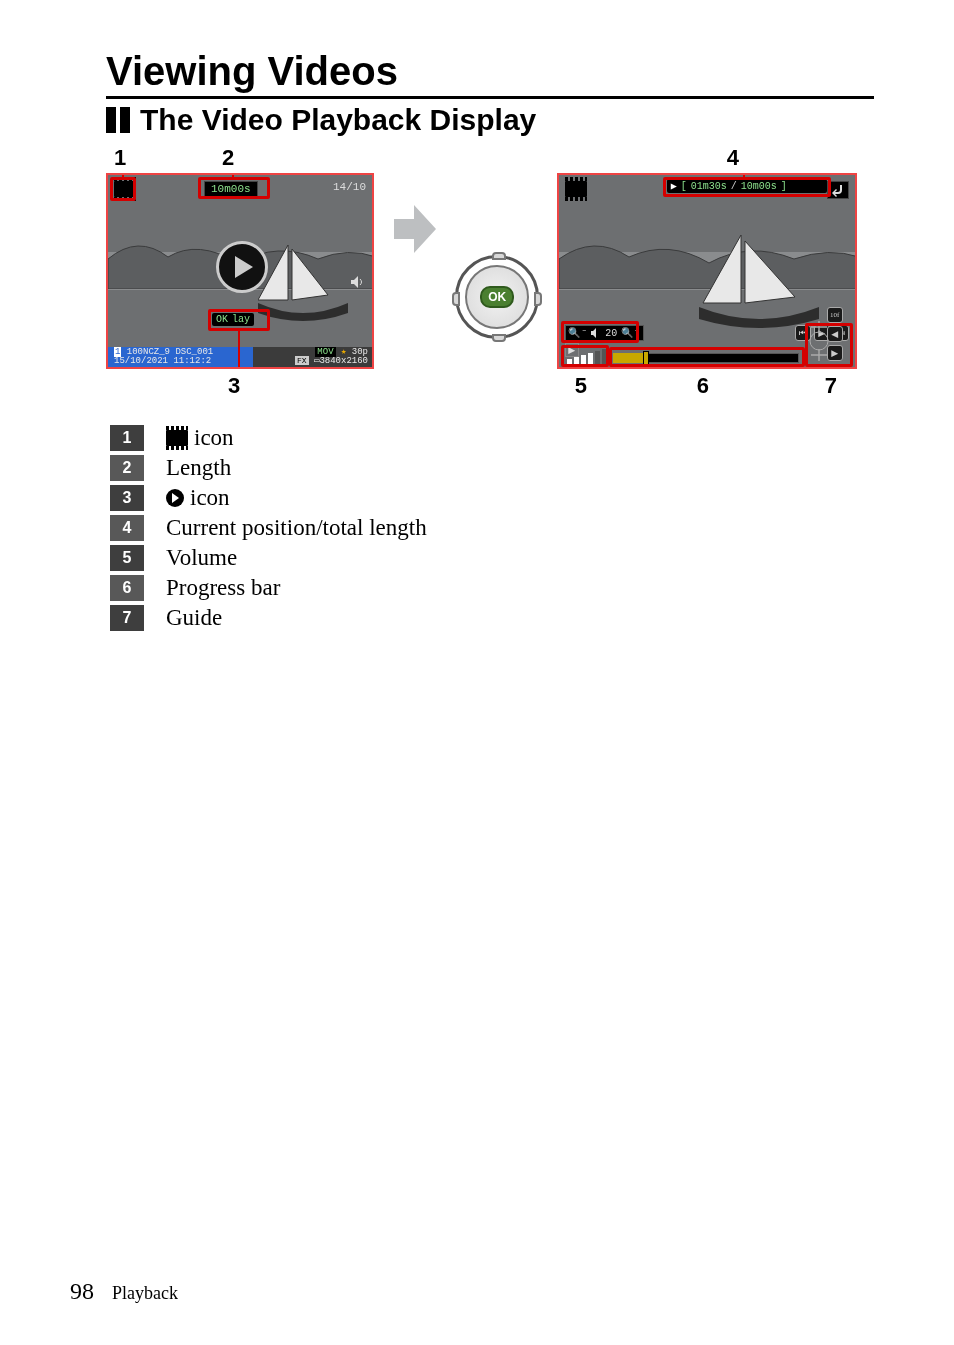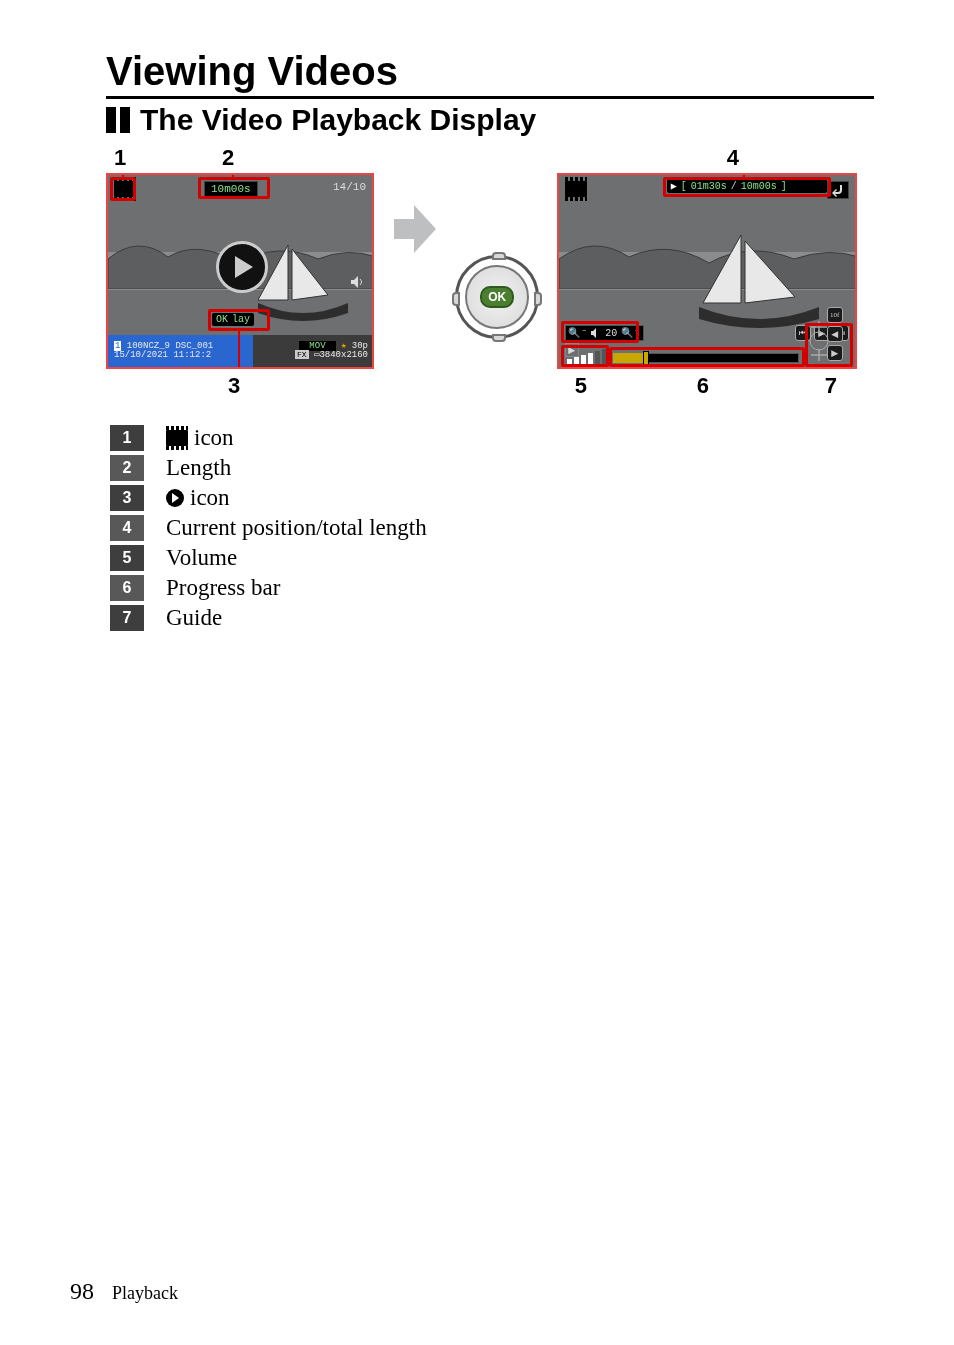--- a/index.html
+++ b/index.html
@@ -61,21 +61,21 @@
   .film-icon { display:inline-block; width:22px; height:16px; background:#000; position:relative; border-radius:1px; vertical-align: -2px;}
   .film-icon::before, .film-icon::after { content:""; position:absolute; top:-4px; height:4px; width:22px; left:0; background: repeating-linear-gradient(90deg,#000 0 3px, transparent 3px 5px); }
   .film-icon::after { top:auto; bottom:-4px; }
 
   .play-small { display:inline-block; width:18px; height:18px; background:#000; border-radius:50%; position:relative; vertical-align:-3px; }
   .play-small::after { content:""; position:absolute; left:6px; top:4px; border-left:7px solid #fff; border-top:5px solid transparent; border-bottom:5px solid transparent; }
 
   .lcd .film-tl { position:absolute; left:6px; top:6px; }
   .lcd .len-box { position:absolute; left:96px; top:6px; background:#000; color:#8de28d; font-family:'Courier New',monospace; font-size:11px; padding:1px 6px; border:1px solid #444;}
   .lcd .frameno { position:absolute; right:6px; top:6px; color:#ddd; font-family:'Courier New',monospace; font-size:11px; }
-  .lcd .bottom-strip { position:absolute; left:0; right:0; bottom:0; height:32px; background: linear-gradient(90deg,#2a66d0 0 55%, #3b3b3b 55% 100%); display:flex; align-items:center; font-family:'Courier New',monospace; font-size:9px; color:#e8e8e8; }
+  .lcd .bottom-strip { position:absolute; left:0; right:0; bottom:0; height:20px; background: linear-gradient(90deg,#2a66d0 0 55%, #3b3b3b 55% 100%); display:flex; align-items:center; font-family:'Courier New',monospace; font-size:9px; color:#e8e8e8; }
 
   .speaker { position:absolute; right:8px; top:100px; width:14px; height:14px; }
   .zoom-box { position:absolute; background:#000; border:1px solid #555; display:flex; gap:4px; align-items:center; padding:1px 3px; }
   .zoom-box span { color:#ddd; font-size:10px; font-family:'Courier New',monospace; }
   .ret-arrow { position:absolute; right:6px; top:6px; width:22px; height:18px; background:#000; border:1px solid #444; display:flex; align-items:center; justify-content:center; }
   .ret-arrow svg { width:14px; height:14px; }
 
 </style>
 </head>
 <body>
@@ -125,21 +125,21 @@
           <path d="M1 5h3l4-4v12l-4-4H1z" fill="#ddd"></path>
             <path d="M10 4c2 2 2 4 0 6" stroke="#ddd" fill="none"></path>
         </svg>
 
         <div class="bottom-strip">
           <div style="padding-left:6px; line-height:1.05;">
             <div><span style="background:#fff;color:#2a66d0;padding:0 1px;">1</span> <span>100NCZ_9 DSC_001</span></div>
             <div>15/10/2021 11:12:2</div>
           </div>
           <div style="margin-left:auto; padding-right:4px; text-align:right; line-height:1.05;">
-            <div><span style="background:#000;color:#8de28d;padding:0 10px;">MOV</span> <span style="color:#e6a800;">★</span> <span>30p</span></div>
+            <div><span style="background:#000;color:#8de28d;padding:0 2px;">MOV</span> <span style="color:#e6a800;">★</span> <span>30p</span></div>
             <div><span style="background:#ccc;color:#000;padding:0 2px;font-size:8px;">FX</span> <span>▭</span><span>3840x2160</span></div>
           </div>
         </div>
 
         <div class="red" style="left:2px; top:2px; width:26px; height:24px;"></div>
         <div class="tick" style="left:14px; top:-5px; height:7px;"></div>
         <div class="red" style="left:90px; top:2px; width:72px; height:22px;"></div>
         <div class="tick" style="left:124px; top:-5px; height:7px;"></div>
         <div class="red" style="left:100px; top:134px; width:62px; height:22px;"></div>
         <div class="tick" style="left:130px; top:156px; height:40px; bottom:auto;"></div>

